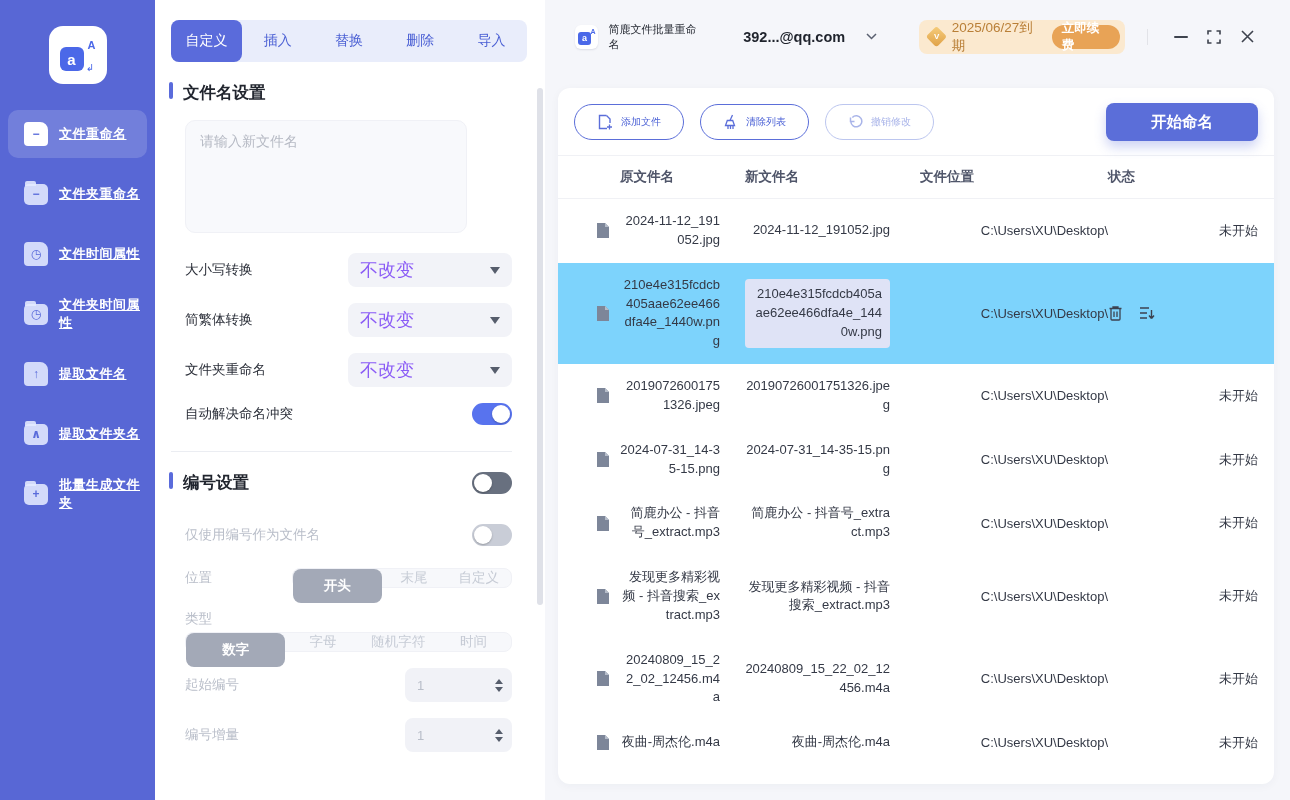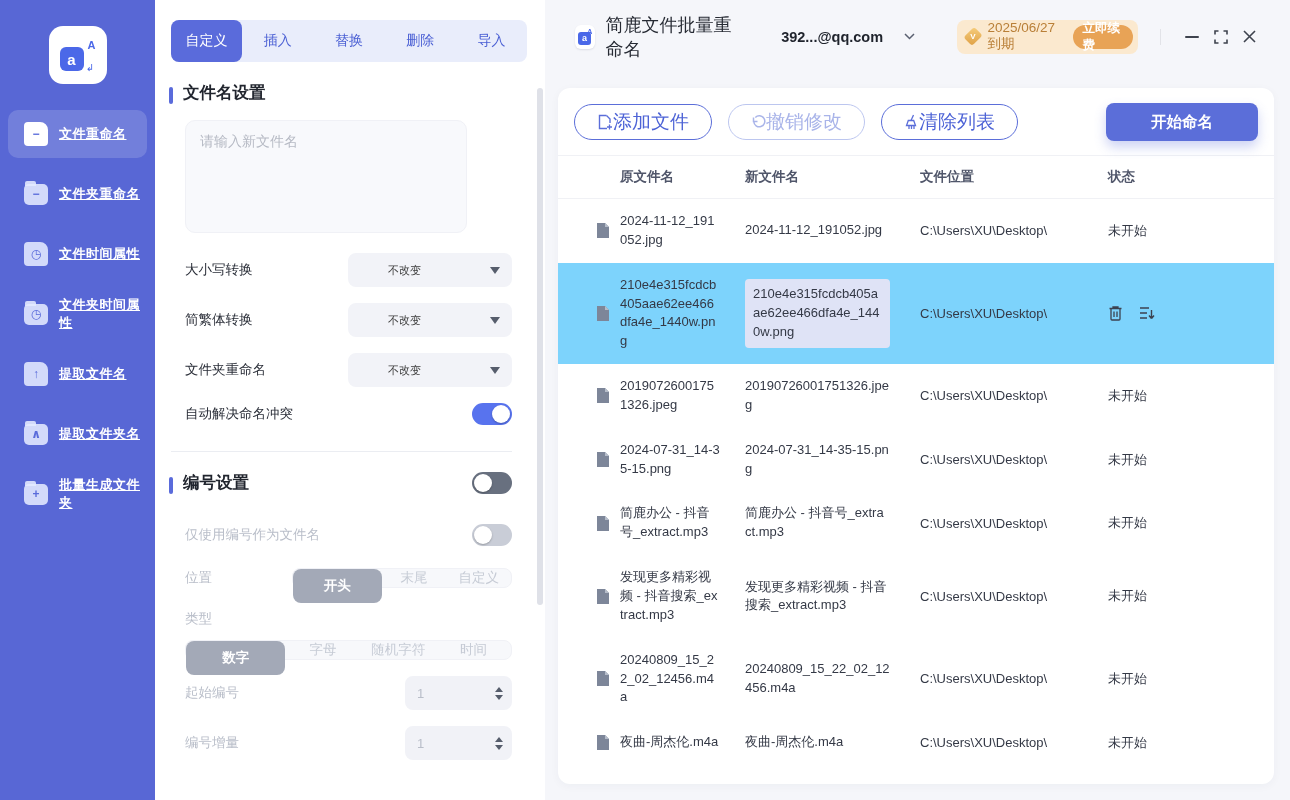--- a/index.html
+++ b/index.html
@@ -23,90 +23,90 @@
   .ic.file { border-radius:4px 8px 4px 4px; height:24px; }
   .ic.folder::before { content:""; position:absolute; top:-3px; left:1px; width:11px; height:5px;
         background:rgba(228,235,255,.88); border-radius:2px 2px 0 0; }
   .item.active .ic { background:#fff; }
 
   
   .panel { width:390px; background:#fff; flex-shrink:0; position:relative; padding-top:20px; overflow:hidden; }
   .tabbar { margin:0 18px 0 16px; height:42px; background:#e9edfb; border-radius:8px; display:flex; align-items:center; }
   .tab { flex:1; height:42px; display:flex; align-items:center; justify-content:center; font-size:14px; color:#4a5fd4; cursor:pointer; }
   .tab.active { background:#5a6bdb; color:#fff; border-radius:8px; }
-  .sect { display:flex; align-items:flex-end; gap:10px; margin:20px 33px 8px 14px; }
+  .sect { display:flex; align-items:flex-start; gap:10px; margin:20px 33px 8px 14px; }
   .sect .bar { width:4px; height:17px; background:#5a6bdb; border-radius:2px; }
   .sect .sect-title { font-size:16.5px; font-weight:bold; color:#21252e; flex:1; }
   .nameplate { margin:8px 33px 0 30px; height:113px; width:282px; background:#f8f9fc; border:1px solid #f0f1f6;
         border-radius:10px; padding:12px 14px; font-size:14px; color:#2a2e38; resize:none; outline:none;
         font-family:"Liberation Sans","DejaVu Sans",sans-serif; }
   .nameplate::placeholder { color:#b6bac4; }
   .frow { margin:16px 33px 0 30px; display:flex; align-items:center; justify-content:space-between; }
   .flabel { font-size:13.5px; color:#2a2e38; }
   .flabel.muted { color:#b9bec9; }
   .sel { width:164px; height:34px; background:#f2f3f8; border-radius:8px; display:flex; align-items:center;
         justify-content:space-between; padding:0 12px; cursor:pointer; }
-  .sel .val { font-size:11px; color:#404040;margin-left:28px; }
+  .sel .val { font-size:18px; color:#8b5cf6; }
   .tri-dn { width:0; height:0; border-left:5px solid transparent; border-right:5px solid transparent; border-top:7px solid #565d6c; }
   .switch { width:40px; height:22px; border-radius:11px; position:relative; cursor:pointer; flex-shrink:0; }
   .switch .knob { position:absolute; top:2px; width:18px; height:18px; border-radius:50%; background:#fff; box-shadow:0 1px 2px rgba(0,0,0,.25); }
   .switch.on { background:#5873ee; } .switch.on .knob { right:2px; }
   .switch.off-dark { background:#68707f; } .switch.off-dark .knob { left:2px; }
   .switch.off-light { background:#c9cdd7; } .switch.off-light .knob { left:2px; }
   .hr { height:1px; background:#ebedf2; margin:26px 33px 0 16px; }
   .seg { display:flex; background:#f7f8fb; border:1px solid #f0f1f6; border-radius:8px; height:20px; }
   .seg .opt { flex:1; display:flex; align-items:center; justify-content:center; font-size:13.5px; color:#c6cbd5; cursor:pointer; }
   .seg .opt.sel { background:#a3a9b7; color:#fff; border-radius:8px; font-weight:bold; }
   .seg.pos { width:220px; }
-  .seg.typ { margin:12px 33px 0 30px;justify-content:center; }
+  .seg.typ { margin:4px 33px 0 30px;justify-content:center; }
   .typlabel { margin:22px 33px 0 30px; font-size:13.5px; color:#b9bec9; }
   .numin { width:107px; height:34px; background:#f1f2f7; border-radius:8px; display:flex; align-items:center;
         justify-content:space-between; padding:0 9px 0 12px; }
   .numin .nval { font-size:13px; color:#b9bec9; }
   .spin { display:flex; flex-direction:column; gap:3px; cursor:pointer; }
   .spin .up { width:0; height:0; border-left:4px solid transparent; border-right:4px solid transparent; border-bottom:5px solid #565d6c; }
   .spin .dn { width:0; height:0; border-left:4px solid transparent; border-right:4px solid transparent; border-top:5px solid #565d6c; }
   .vthumb { position:absolute; right:2px; top:88px; width:6px; height:517px; background:#dfe1e8; border-radius:3px; }
 
   
   .right { flex:1; display:flex; flex-direction:column; background:#f5f6fa; min-width:0; }
   .titlebar { height:73px; display:flex; align-items:center; padding:0 26px 0 30px; flex-shrink:0; }
   .appicon { width:24px; height:24px; background:#fff; border-radius:6px; position:relative; box-shadow:0 1px 2px rgba(40,50,90,.12); }
   .appicon .mini-a { position:absolute; left:3px; bottom:4px; width:13px; height:13px; background:#4a68e8; border-radius:3px;
         color:#fff; font-size:9px; font-weight:bold; display:flex; align-items:center; justify-content:center; }
   .appicon .mini-A { position:absolute; right:3px; top:3px; color:#4a68e8; font-size:7px; font-weight:bold; }
-  .apptitle { font-size:18px; color:#262a33; margin-left:10px; }
+  .apptitle { font-size:11px; color:#262a33; margin-left:10px; }
   .account { margin-left:38px; display:flex; align-items:center; gap:21px; cursor:pointer; }
   .account .acct-text { font-size:14.5px; font-weight:bold; color:#1f232c; }
   .license { margin-left:42px; height:34px; background:#fbe9cf; border-radius:8px; display:flex; align-items:center;
         padding:0 5px 0 10px; gap:8px; }
   .gem { width:15px; height:15px; border-radius:3px; transform:rotate(45deg); background:linear-gradient(135deg,#f6cd7c,#dfa045);
         display:flex; align-items:center; justify-content:center; }
   .gem span { transform:rotate(-45deg); color:#fff; font-size:8px; font-weight:bold; }
   .expiry { font-size:13.5px; color:#b97f37; }
   .renew { background:#e8a356; height:24px; border-radius:12px; color:#fff; font-size:12.5px; font-weight:bold;
         padding:0 10px; display:flex; align-items:center; cursor:pointer; }
   .win-div { width:1px; height:16px; background:#e2e3e8; margin:0 16px 0 22px; }
   .winbtn { width:34px; height:30px; display:flex; align-items:center; justify-content:center; cursor:pointer; }
   .minus-glyph { width:14px; height:2px; background:#3e434e; border-radius:1px; }
 
   .card { flex:1; margin:15px 16px 16px 13px; background:#fff; border-radius:12px; overflow:hidden;
         display:flex; flex-direction:column; box-shadow:0 2px 10px rgba(30,40,80,.04); }
   .toolbar { display:flex; align-items:center; padding:15px 16px 14px 16px; gap:16px; border-bottom:1px solid #f0f1f5; flex-shrink:0; }
   .tbtn { height:36px; border-radius:18px; border:1px solid #5b6ed9; background:#fff; color:#4d63d6;
-        display:flex; align-items:center; gap:0; padding:0 22px; font-size:19px; cursor:pointer; }
+        display:flex; align-items:center; gap:8px; padding:0 22px; font-size:10px; cursor:pointer; }
   .tbtn.disabled { border-color:#bcc6ef; color:#a9b4e9; }
   .startbtn { margin-left:auto; width:152px; height:38px; background:#5b6ed9; border:none; border-radius:8px;
         color:#fff; font-size:15.5px; font-weight:bold; cursor:pointer; box-shadow:0 6px 12px rgba(91,110,217,.3); }
 
   .tgrid { display:grid; grid-template-columns:24px 125px 175px 188px 1fr; align-items:center;
         padding:13px 16px 13px 38px; }
   .thead { padding-top:12px; padding-bottom:12px; border-bottom:1px solid #f0f1f5; flex-shrink:0; }
   .thead .hcell { font-size:13.5px; font-weight:bold; color:#50566a; }
-  .tbody { flex:1; overflow:hidden; }
+  .tbody { flex:1; overflow:hidden;text-align:right; }
   .trow { font-size:13px; color:#343946; }
   .trow.hl { background:#7dd3fc; }
   .cell-orig { padding-right:25px; word-break:break-all; line-height:1.45; }
   .cell-new { padding-right:30px; word-break:break-all; line-height:1.45; }
   .newbox { display:inline-block; background:#dfe3f6; border-radius:4px; padding:6px 8px; }
   .cell-path, .cell-status { white-space:nowrap; }
   .acts { display:flex; gap:16px; align-items:center; }
   .acts span { display:flex; cursor:pointer; }
   .icon-cell { display:flex; }
 </style>
@@ -302,38 +302,38 @@
       <button class="tbtn">
         <span style="display:flex">
           <svg width="16" height="17" viewBox="0 0 16 17" fill="none" stroke="#5b6ed9" stroke-width="1.4">
               <path d="M9.5 1.5h-7v13h7.5"></path>
               <path d="M9.5 1.5L13 5v4"></path>
               <path d="M12.5 10.5v5M10 13h5" stroke-width="1.3"></path>
             </svg>
         </span>
         <span>添加文件</span>
       </button>
-      <button class="tbtn disabled">
-        <span style="display:flex">
-          <svg width="15" height="14" viewBox="0 0 15 14" fill="none" stroke="#aab5e9" stroke-width="1.5">
-              <path d="M2.5 2.5v4h4"></path>
-              <path d="M2.8 6.5a5.5 5.5 0 1 0 1.5-4"></path>
-            </svg>
-        </span>
-        <span>撤销修改</span>
-      </button>
       <button class="tbtn">
         <span style="display:flex">
           <svg width="15" height="16" viewBox="0 0 15 16" fill="none" stroke="#5b6ed9" stroke-width="1.3">
               <path d="M9.5 1L7 6.5"></path>
               <path d="M4.3 6.5h5.4l1.8 5H2.5z"></path>
               <path d="M5 11.5V15M7.5 11.5V15M10 11.5V15"></path>
             </svg>
         </span>
         <span>清除列表</span>
+      </button>
+      <button class="tbtn disabled">
+        <span style="display:flex">
+          <svg width="15" height="14" viewBox="0 0 15 14" fill="none" stroke="#aab5e9" stroke-width="1.5">
+              <path d="M2.5 2.5v4h4"></path>
+              <path d="M2.8 6.5a5.5 5.5 0 1 0 1.5-4"></path>
+            </svg>
+        </span>
+        <span>撤销修改</span>
       </button>
       <button class="startbtn">开始命名</button>
     </div>
 
     <div class="tgrid thead">
       <span></span>
       <span class="hcell">原文件名</span>
       <span class="hcell">新文件名</span>
       <span class="hcell">文件位置</span>
       <span class="hcell">状态</span>

